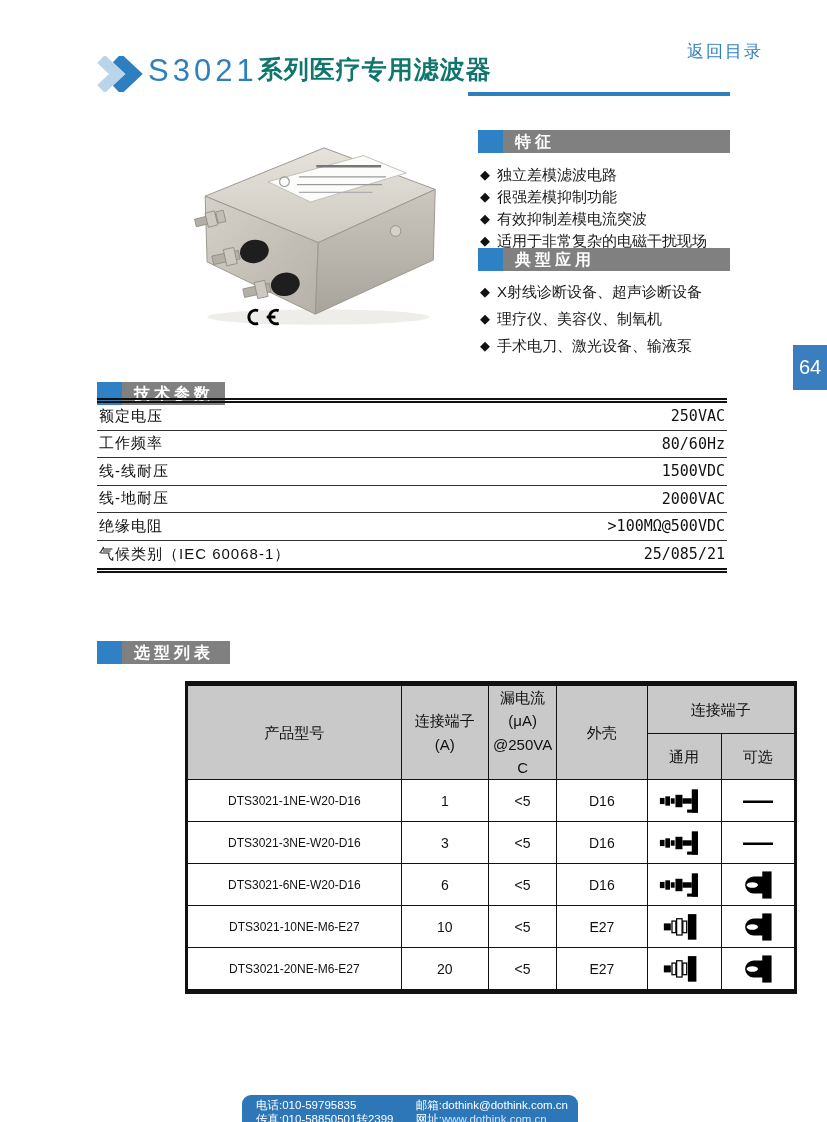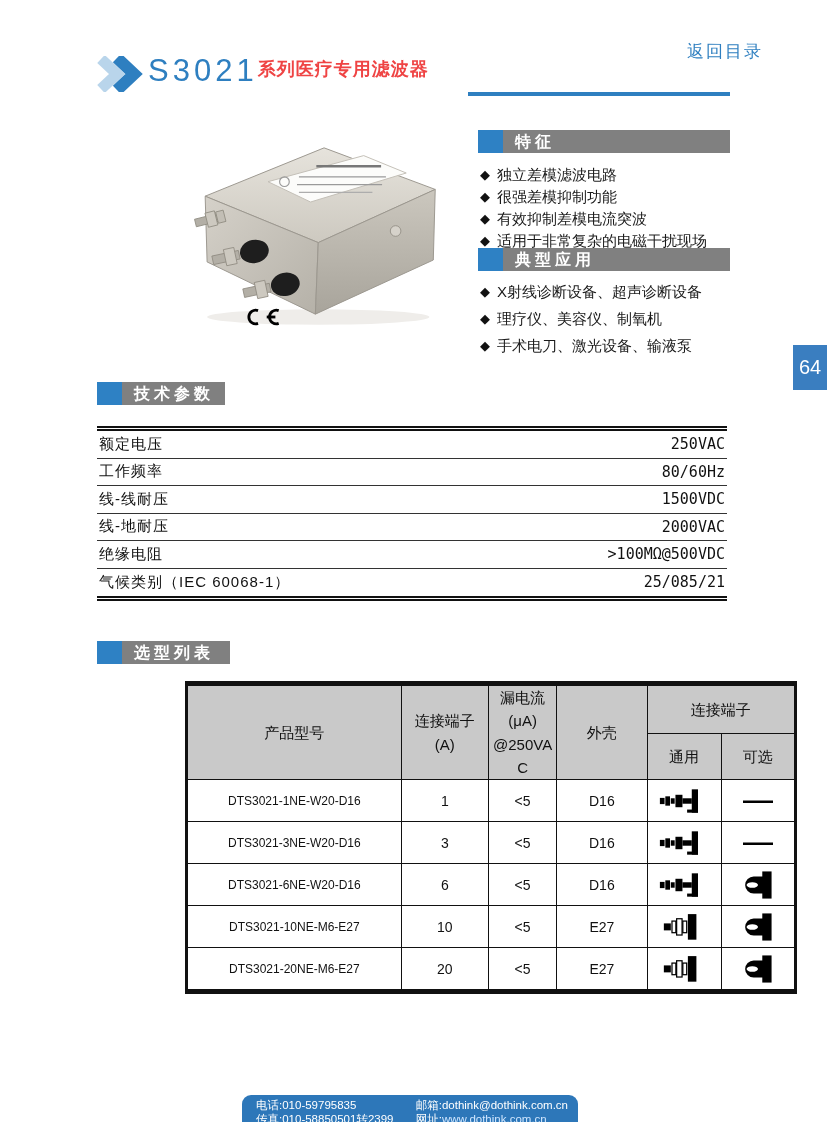--- a/index.html
+++ b/index.html
@@ -5,21 +5,21 @@
   *{margin:0;padding:0;box-sizing:border-box}
   html,body{background:#ffffff}
   body{font-family:"Liberation Sans","DejaVu Sans",sans-serif;color:#111}
   .page{position:relative;width:827px;height:1122px;background:#fff;overflow:hidden;margin:8px auto}
 
   
   .back-link{position:absolute;top:32px;right:64px;color:#2e7fc0;font-size:17px;letter-spacing:2px;cursor:pointer;text-decoration:none}
   .title-row{position:absolute;top:48px;left:96px;display:flex;align-items:flex-start}
   .chevrons{margin-right:4px}
   .title-series{color:#2e7fc0;font-size:31px;line-height:30px;letter-spacing:4px}
-  .title-suffix{color:#ef4444;font-size:18px;font-weight:bold;line-height:26px;letter-spacing:1px}
+  .title-suffix{color:#0f766e;font-size:25px;font-weight:bold;line-height:26px;letter-spacing:1px}
   .title-underline{position:absolute;top:84px;left:468px;width:262px;height:4px;background:#2e7fc0}
 
   
   .photo{position:absolute;left:152px;top:126px;width:290px;height:194px}
   .ce-mark{position:absolute;left:244px;top:297px;width:38px;height:24px}
 
   
   .section-bar{position:absolute;display:flex;height:23px}
   .section-sq{width:25px;background:#2e81c4;flex:none}
   .section-label{flex:1;background:#808080;color:#fff;font-size:16px;font-weight:bold;letter-spacing:4px;line-height:23px;padding-left:12px}
@@ -35,21 +35,21 @@
   .app-list{top:270px}
   .app-list .li{height:27px;line-height:27px}
   .li{display:flex;align-items:center}
   .bullet{font-size:13px;margin-right:7px;color:#111}
 
   
   .page-badge{position:absolute;left:793px;top:337px;width:34px;height:45px;background:#3a7ec0;color:#fff;
     font-size:20px;display:flex;align-items:center;justify-content:center}
 
   
-  .tech-table{position:absolute;left:97px;top:418px;width:630px;border-top:5px double #111;border-bottom:5px double #111}
+  .tech-table{position:absolute;left:97px;top:390px;width:630px;border-top:5px double #111;border-bottom:5px double #111}
   .trow{display:flex;justify-content:space-between;align-items:center;height:27.5px;border-bottom:1.5px solid #333;padding:0 2px}
   .trow:last-child{border-bottom:none}
   .tlabel{font-size:15px;letter-spacing:1px}
   .tvalue{font-size:15px;font-family:"DejaVu Sans Mono",monospace}
 
   
   .sel-wrap{position:absolute;left:185px;top:673px;width:612px;border:2px solid #111;border-top:4px solid #111;border-bottom:4px solid #111}
   table.sel{border-collapse:collapse;table-layout:fixed;width:100%;font-size:14px}
   table.sel th,table.sel td{border:1.5px solid #111;text-align:center;vertical-align:middle;overflow:hidden}
   table.sel thead th{background:#c9c9c9;font-weight:normal;font-size:15px;white-space:pre-line;line-height:1.55;word-break:break-all}

